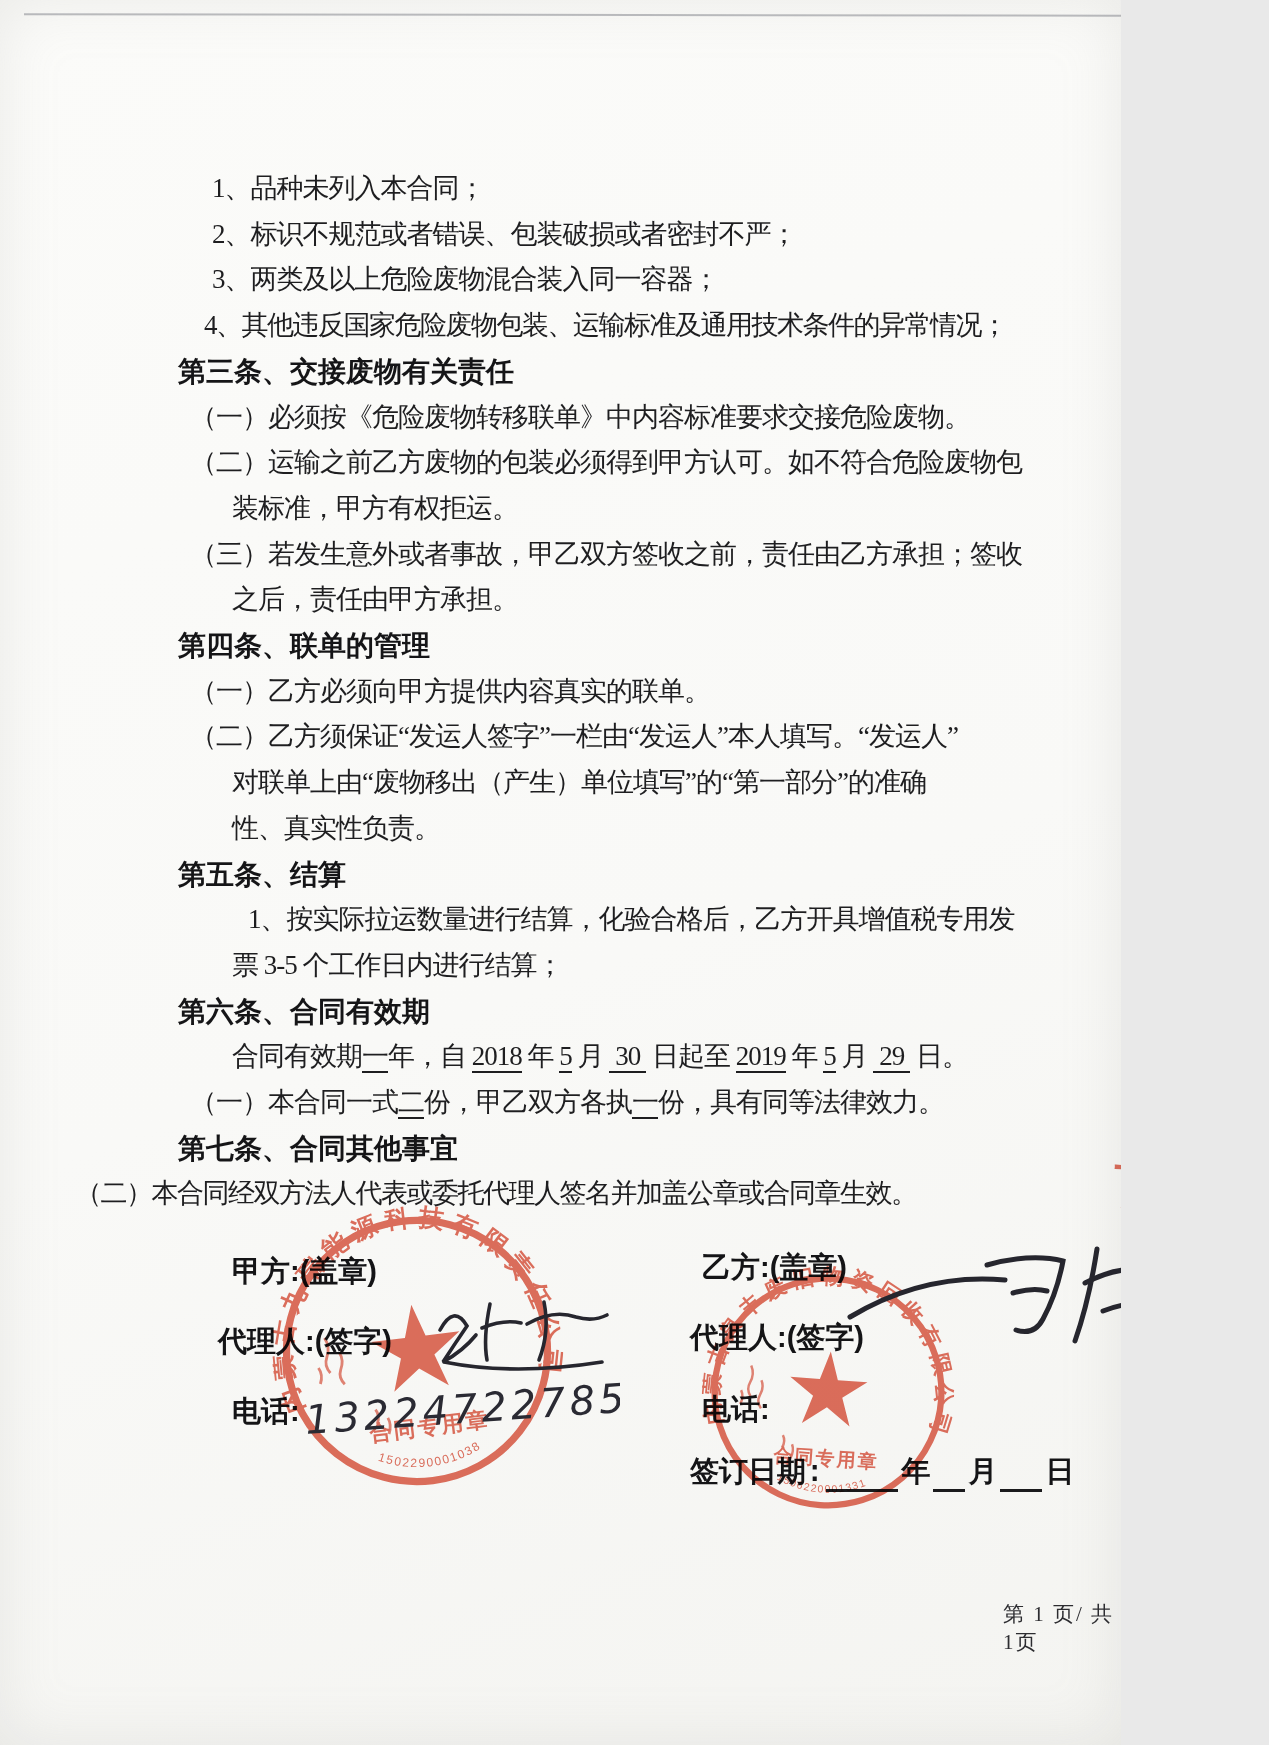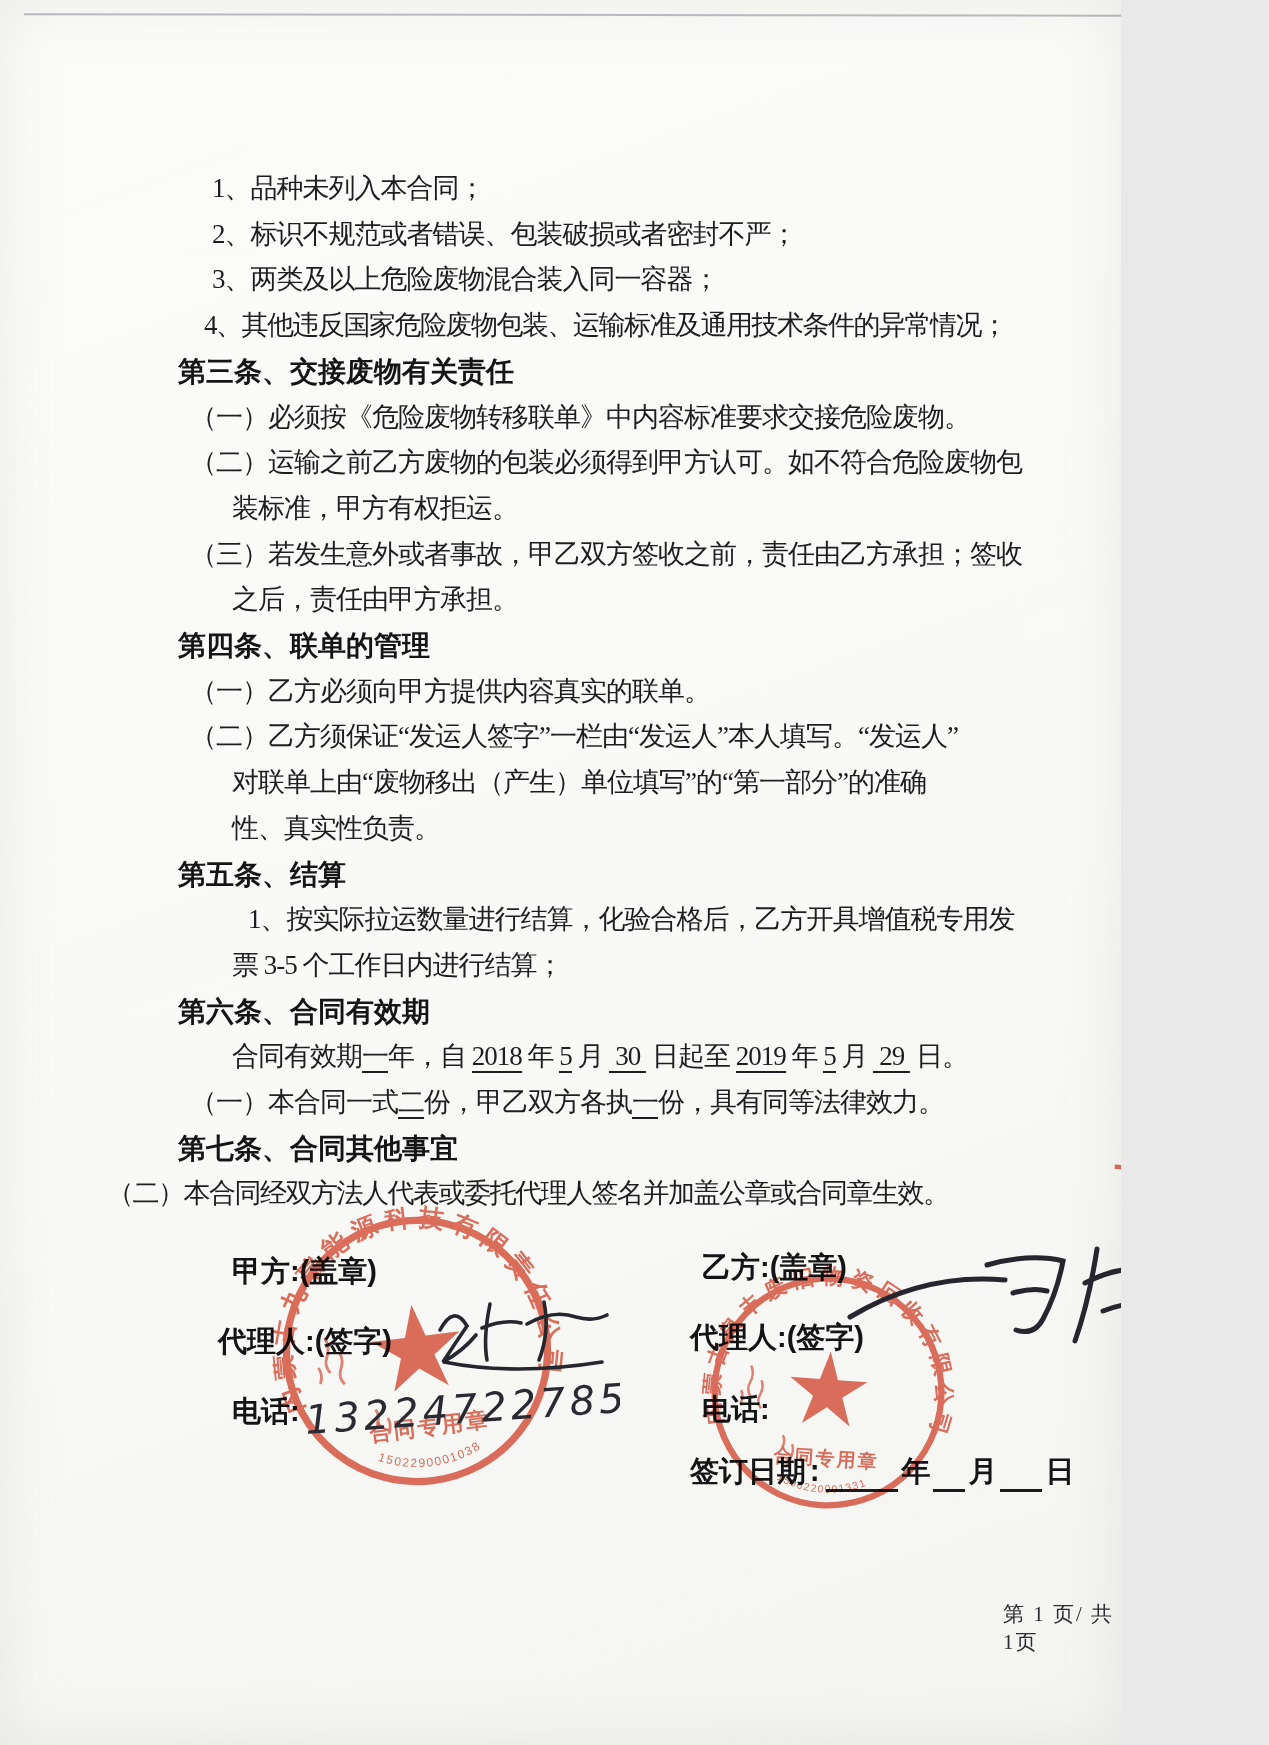--- a/index.html
+++ b/index.html
@@ -12,21 +12,21 @@
   #scan-hairline{position:absolute;top:14px;left:24px;width:1224px;height:2px;
     background:rgba(110,112,122,.45);transform:rotate(.08deg);}
   
   #body-lines{position:absolute;top:166px;left:0;width:100%;}
   .bl{white-space:nowrap;font-size:27px;letter-spacing:-1px;line-height:45.7px;color:#1e1e20;}
   .bl.item{padding-left:212px;}
   .bl.item4{padding-left:204px;letter-spacing:-1.5px;}
   .bl.item2{padding-left:227px;margin-left:21px;}
   .bl.heading{padding-left:178px;font-family:"Liberation Sans",sans-serif;font-weight:700;font-size:28px;letter-spacing:0;color:#151517;}
   .bl.clause{padding-left:190px;}
-  .bl.clause2{padding-left:107px;letter-spacing:-1.5px;font-family:Liberation Serif, serif;}
+  .bl.clause2{padding-left:75px;letter-spacing:-1.5px;font-family:Liberation Serif, serif;}
   .bl.cont{padding-left:232px;}
   .bl.indent{padding-left:232px;}
   .bl .u{border-bottom:2px solid #1e1e20;}
   .bl .u.pad{padding:0 6px;}
   
   .sig-label{position:absolute;font-family:"Liberation Sans",sans-serif;font-weight:700;
     font-size:29px;letter-spacing:0;color:#141416;white-space:nowrap;z-index:3;}
   
   .seal{position:absolute;mix-blend-mode:multiply;opacity:.88;pointer-events:none;z-index:4;}
   

